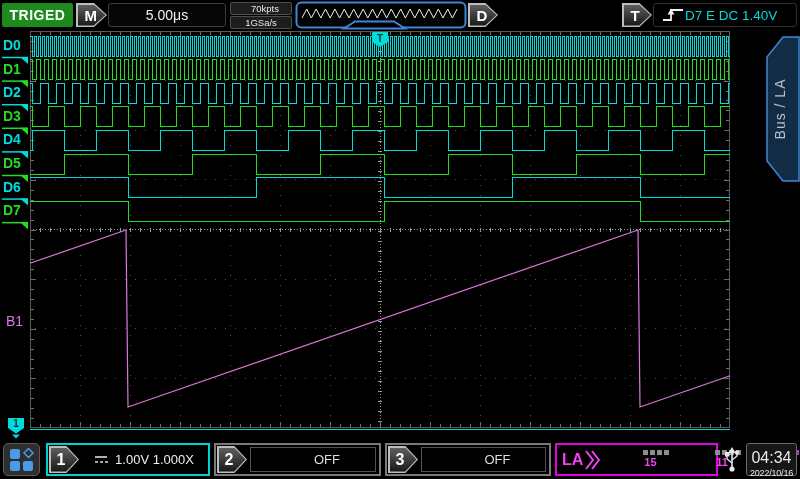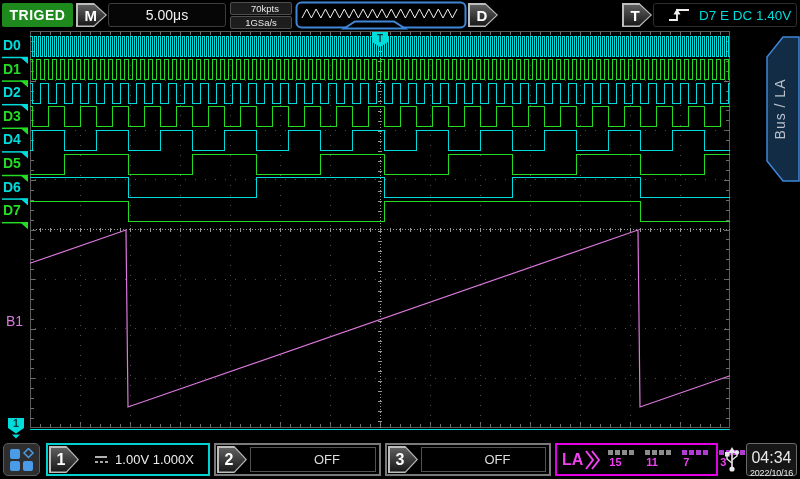--- a/index.html
+++ b/index.html
@@ -18,21 +18,21 @@
   #badge-m{left:76px;}  #badge-d{left:468px;width:30px;}  #badge-t{left:622px;width:30px;}
   .valbox{position:absolute;top:3px;height:24px;background:#060606;border:1px solid #3c3c3c;border-radius:3px;
     color:#f0f0f0;font-size:14px;display:flex;align-items:center;justify-content:center;box-sizing:border-box;}
   #tb-box{left:108px;width:118px;}
   #delay-box{left:500px;width:115px;}
   .membox{position:absolute;left:230px;width:62px;height:13px;background:#1d1d1d;border:1px solid #4e4e4e;border-radius:2px;
     color:#e8e8e8;font-size:9.5px;display:flex;align-items:center;justify-content:center;box-sizing:border-box;}
   #mem-depth{top:2px;padding-left:8px;} #mem-rate{top:16px;}
   #preview{position:absolute;left:295px;top:1px;width:172px;height:29px;}
   #trigbox{position:absolute;left:653px;top:3px;width:144px;height:24px;border:1px solid #2e2e2e;border-radius:3px;
-    display:flex;align-items:center;gap:8px;padding-left:13px;box-sizing:border-box;}
+    display:flex;align-items:center;padding-left:7px;box-sizing:border-box;}
   #trig-info{color:#00dcdc;font-size:13.5px;white-space:nowrap;}
 
   
   #scope-svg{position:absolute;left:0;top:30px;}
 
   
   #side-tab{position:absolute;left:765px;top:36px;}
 
   
   #botbar{position:absolute;left:0;top:440px;width:800px;height:39px;background:#000;}
@@ -44,21 +44,21 @@
   #ch3-box{left:385px;width:166px;border:2px solid #7a7a7a;}
   .chbadge{width:30px;flex:none;position:relative;margin:1px 0 1px 1px;}
   .chbadge .pin{font-size:16px;padding-left:6px;}
   .chval{flex:1;display:flex;align-items:center;justify-content:center;gap:6px;color:#eee;font-size:13px;white-space:nowrap;}
   .offbox{flex:1;margin:2px 3px;border:1px solid #525252;display:flex;align-items:center;justify-content:center;
     color:#ddd;font-size:13px;padding-left:28px;}
   #la-box{left:555px;width:163px;border:2px solid #e400e4;display:flex;align-items:stretch;position:absolute;top:3px;height:33px;
     box-sizing:border-box;background:#000;}
   #la-badge{display:flex;align-items:center;gap:2px;padding-left:5px;color:#f042f0;font-weight:bold;font-size:16px;}
   #la-groups{display:flex;gap:11px;margin-left:8px;padding-top:5px;}
-  .lagroup{display:flex;flex-direction:column;gap:2px;}
+  .lagroup{display:flex;flex-direction:column;gap:2px;margin-left:35px;}
   .lasq{display:flex;gap:2px;}
   .lasq span{width:5px;height:5px;display:block;}
   .lalbl{color:#f042f0;font-size:11px;font-weight:bold;line-height:11px;padding-left:1px;}
   #usb{position:absolute;left:721px;top:4px;width:22px;height:31px;display:flex;align-items:center;justify-content:center;}
   #clock{position:absolute;left:746px;top:3px;width:51px;height:33px;background:#161616;border:1px solid #6a6a6a;border-radius:3px;
     color:#e8e8e8;display:flex;flex-direction:column;align-items:center;justify-content:center;line-height:1.25;box-sizing:border-box;}
   #clock .tm{font-size:16px;margin-top:8px;}
   #clock .dt{font-size:9px;letter-spacing:-.2px;}
 </style>
 </head>

